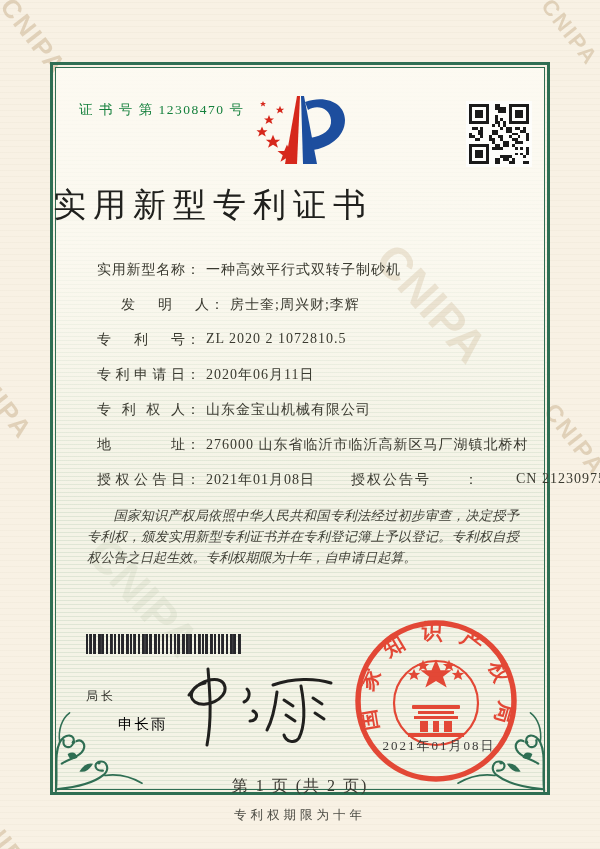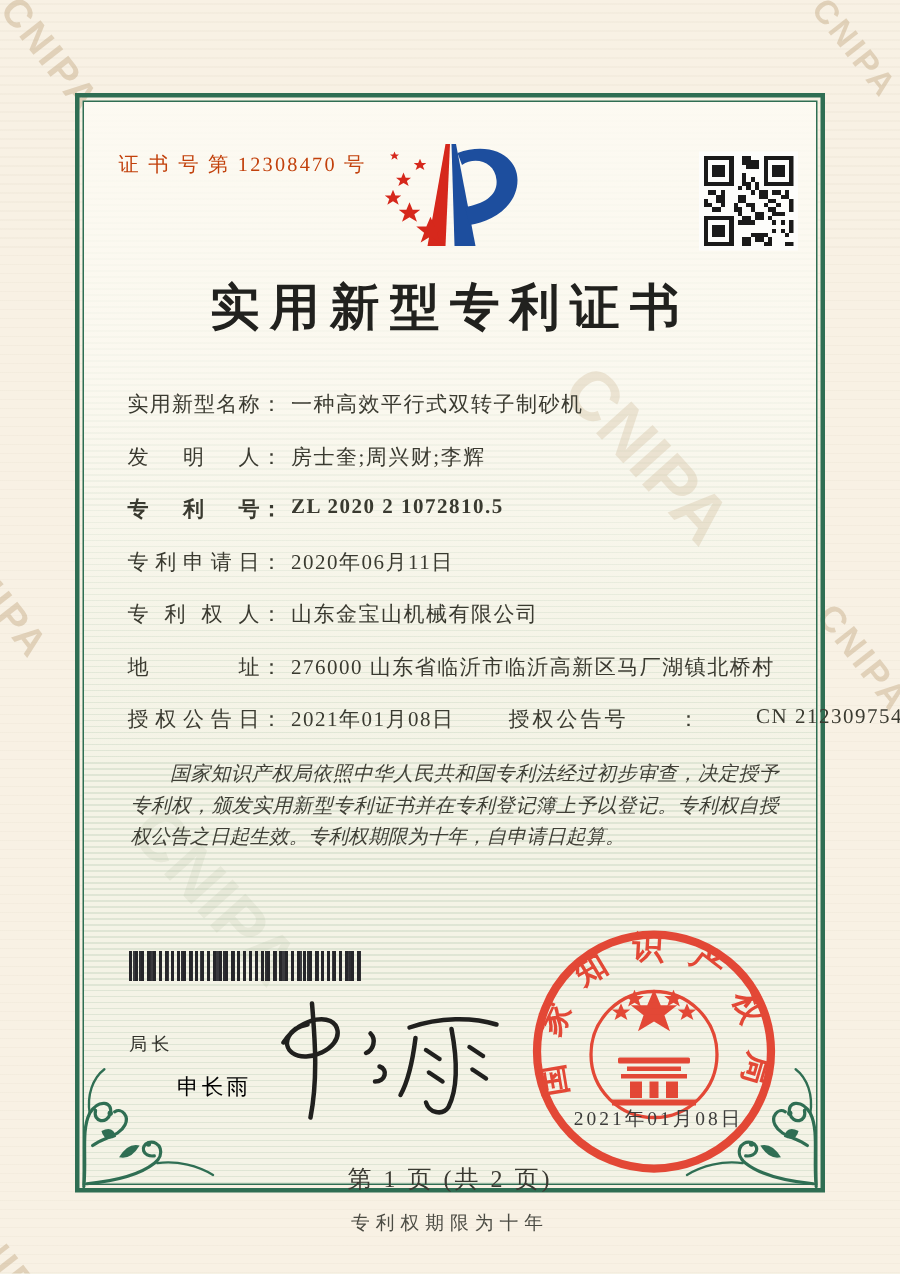--- a/index.html
+++ b/index.html
@@ -28,34 +28,34 @@
   .cert{position:absolute;left:50px;top:62px;width:500px;height:733px;
         border:3px solid #2f6e53;box-sizing:border-box;}
   .cert-inner{position:absolute;inset:2px;border:1px solid #2f6e53;
         background:
           linear-gradient(180deg, rgba(253,250,242,0.96) 0%, rgba(253,250,242,0.75) 26%, rgba(250,248,238,0.25) 48%, rgba(248,247,234,0) 62%),
           repeating-linear-gradient(0deg, rgba(148,180,150,0.22) 0 1px, transparent 1px 4px),
           #f4f3e6;}
   .content{position:absolute;inset:0;z-index:2;}
 
   
-  .cert-no{position:absolute;left:26px;top:36px;font-size:13.5px;letter-spacing:1.5px;color:#c2410c;}
+  .cert-no{position:absolute;left:26px;top:36px;font-size:13.5px;letter-spacing:1.5px;color:#15803d;}
   .logo{position:absolute;left:200px;top:25px;width:96px;height:86px;}
   .qr{position:absolute;left:413px;top:36px;width:66px;height:66px;background:#fdfdfb;
       padding:3px;box-sizing:border-box;}
   .qr svg{display:block;width:100%;height:100%;}
-  .title{position:absolute;left:0;top:118px;width:100%;text-align:center;
-         font-size:33px;font-weight:bold;letter-spacing:7px;color:#21211e;}
-
-  
-  .frow{position:absolute;left:32px;display:flex;font-size:14px;color:#3a3a30;white-space:nowrap;}
+  .title{position:absolute;left:0;top:118px;width:100%;text-align:left;
+         font-size:33px;font-weight:normal;letter-spacing:7px;color:#21211e;}
+
+  
+  .frow{position:absolute;left:44px;display:flex;font-size:14px;color:#3a3a30;white-space:nowrap;}
   .flabel{display:inline-block;width:88px;text-align:justify;text-align-last:justify;}
   .fcolon{margin:0 6px 0 1px;}
   .fvalue{letter-spacing:1px;}
-  .r1{top:196px;} .r2{top:231px;} .r3{top:266px;font-weight:bold;} .r4{top:301px;justify-content:flex-end;}
+  .r1{top:196px;} .r2{top:231px;margin-left:24px;} .r3{top:266px;} .r4{top:301px;justify-content:flex-end;}
   .r5{top:336px;} .r6{top:371px;} .r7{top:406px;}
   .grant2{margin-left:36px;display:flex;gap:32px;}
   .glabel{letter-spacing:2px;}
 
   
   .paras{position:absolute;left:24px;top:430px;width:452px;font-size:13.2px;
          line-height:1.6;color:#3f3f36;text-align:justify;font-style:italic;}
   .paras p{margin:10px;text-indent:2em;}
 
   

